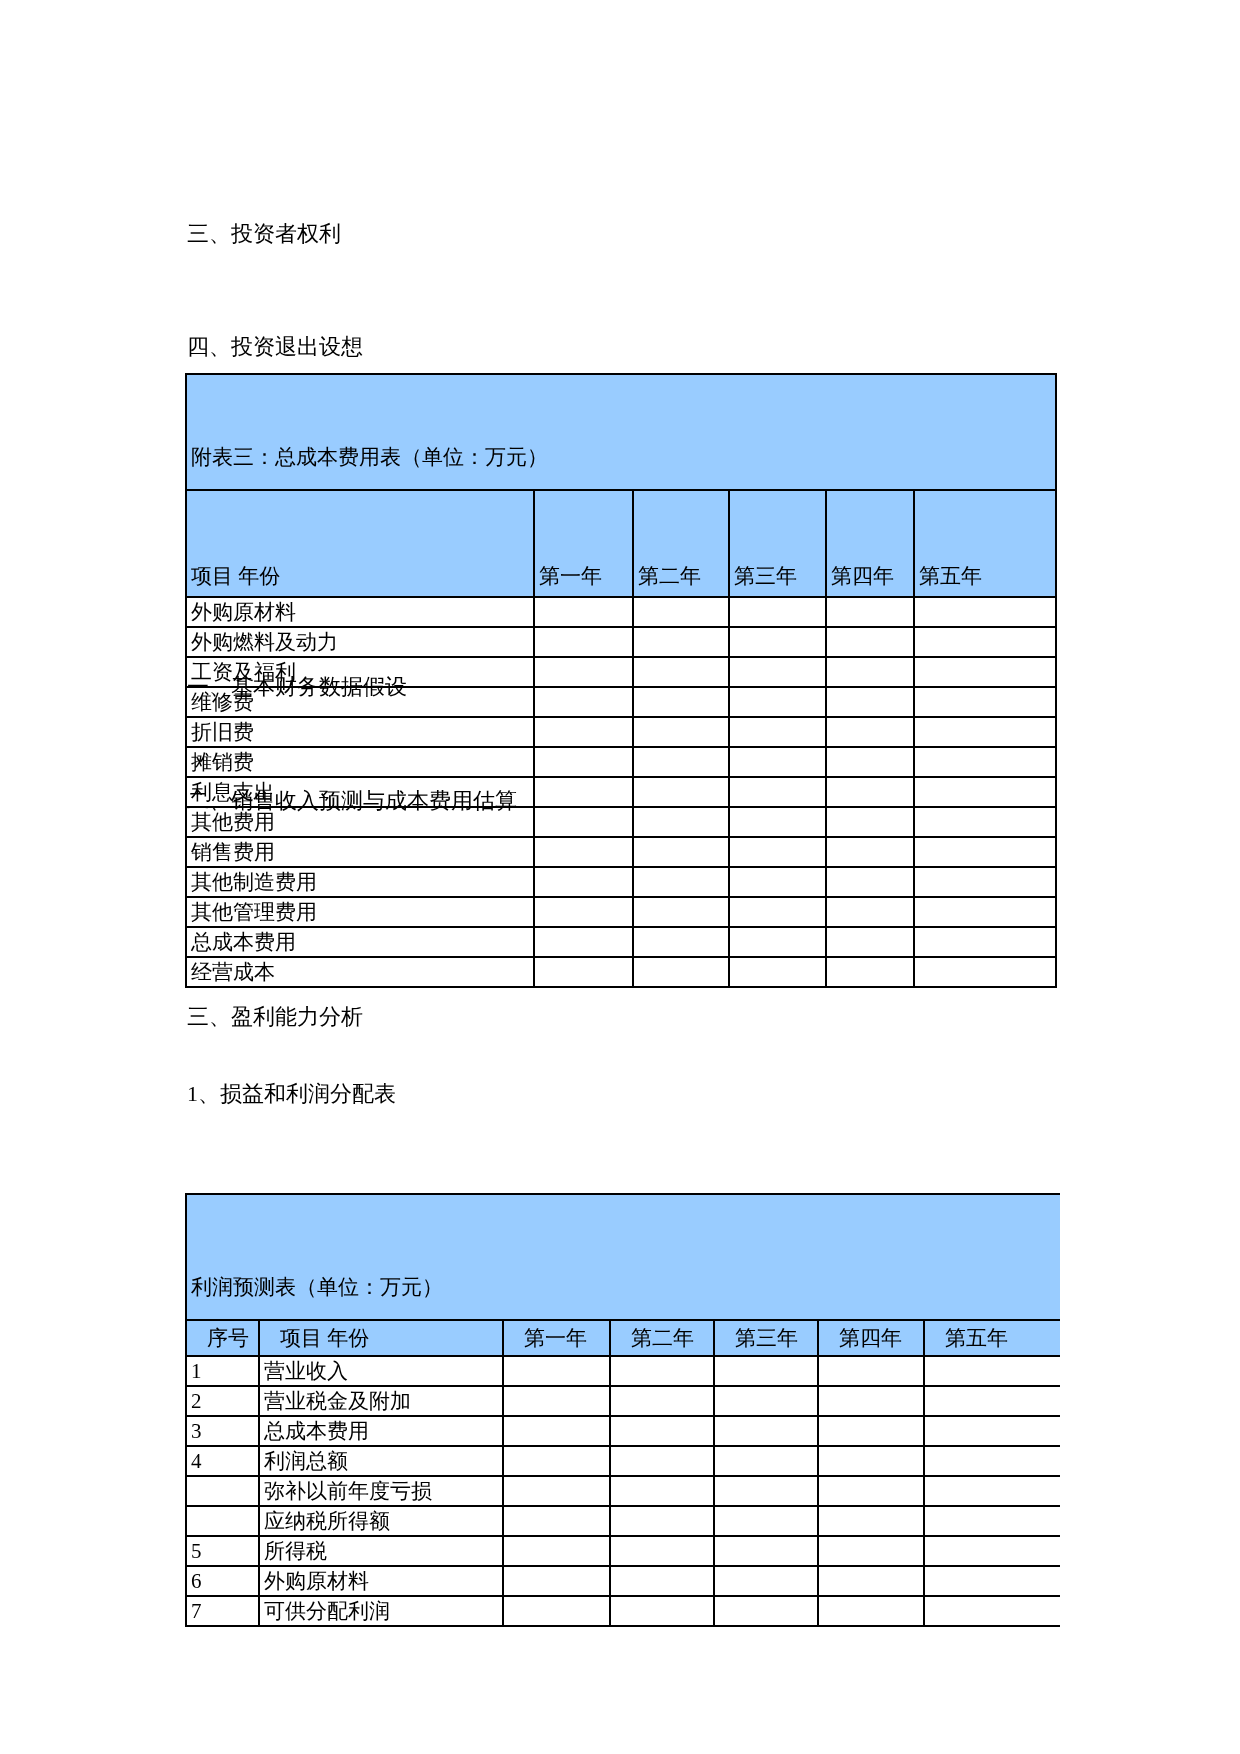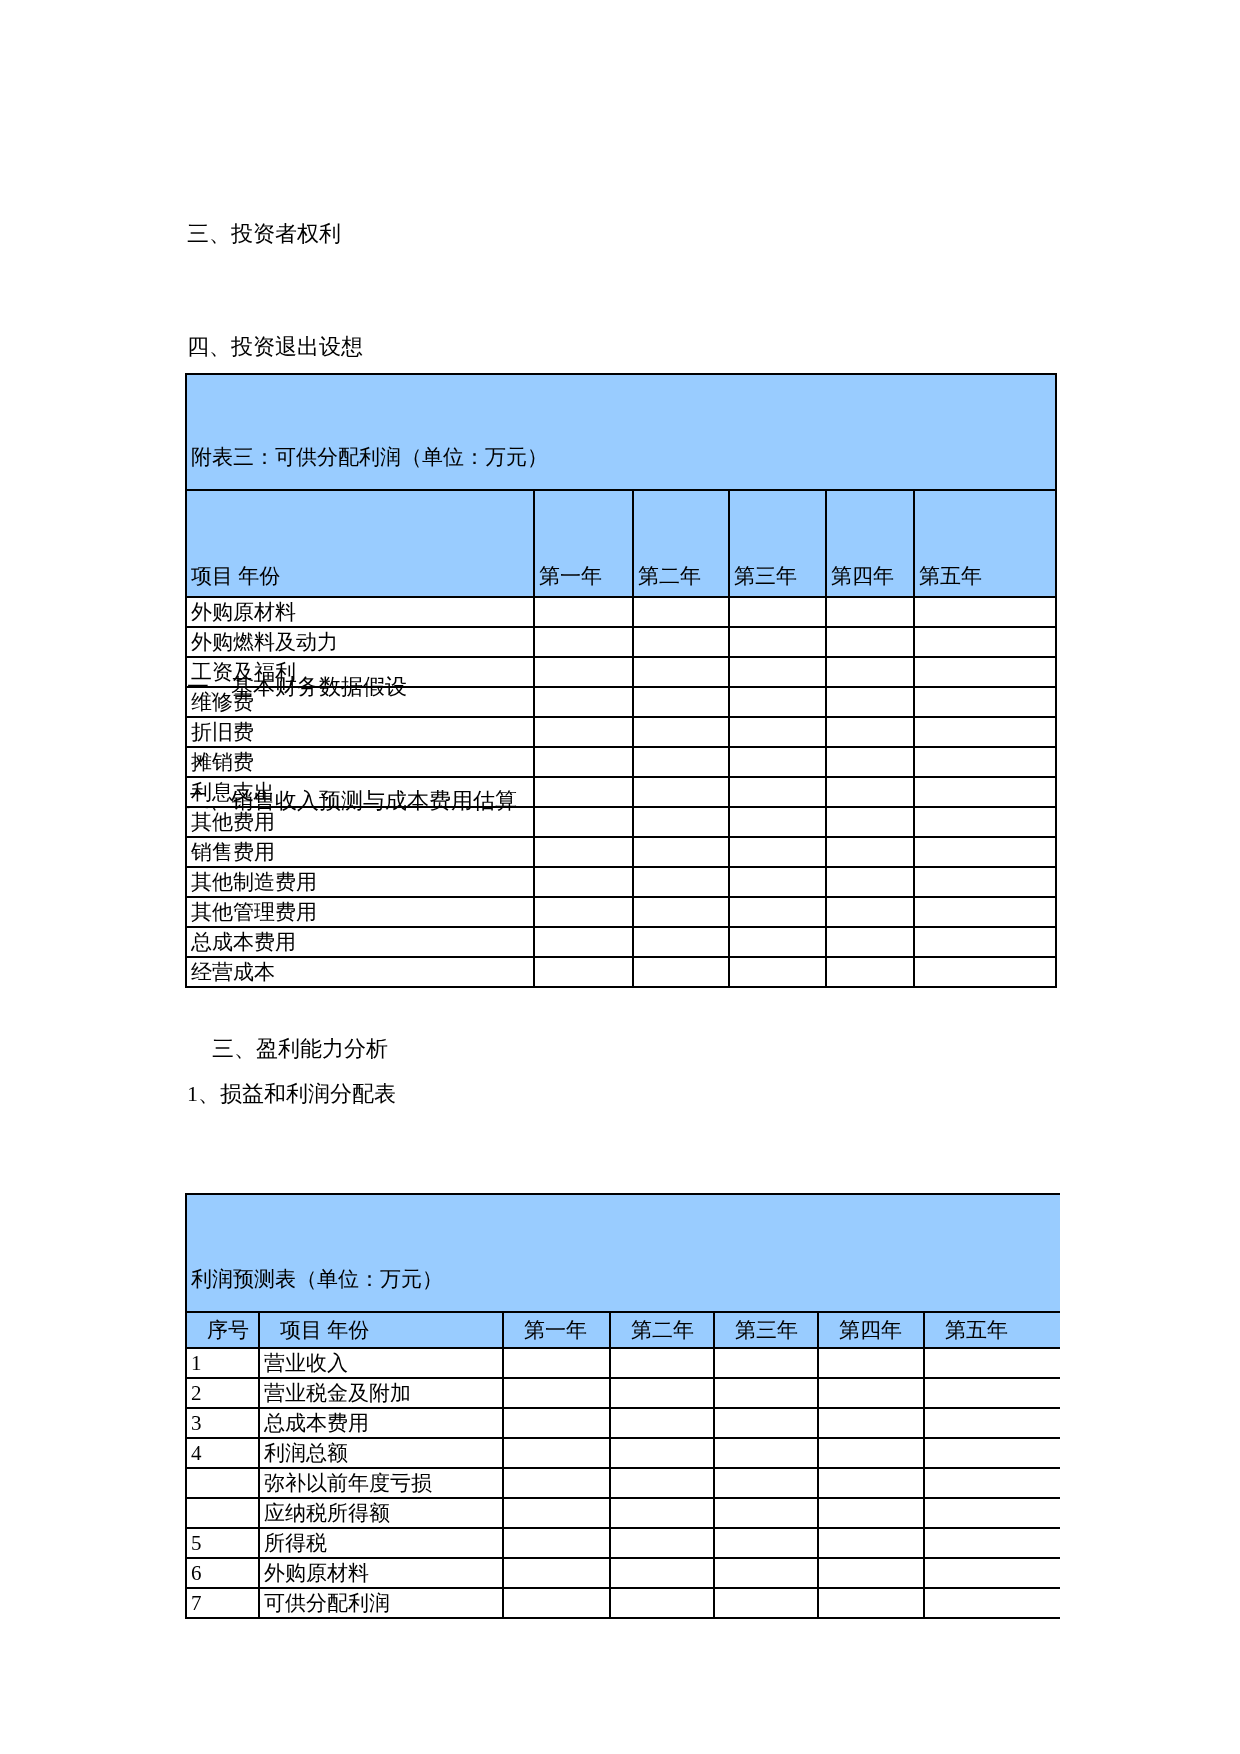--- a/index.html
+++ b/index.html
@@ -13,21 +13,21 @@
   }
   .headings{
     position:absolute;left:187px;top:139px;
     font-size:22px;line-height:37.8px;
     white-space:pre;
   }
   .sec-heading{
     position:absolute;left:187px;
     font-size:22px;line-height:26px;white-space:pre;
   }
-  .sec-heading.s1{top:1036px;margin-left:25px;}
+  .sec-heading.s1{top:1004px;}
   .sec-heading.s2{top:1081px;}
 
   table.tbl{
     position:absolute;
     border-collapse:collapse;
     table-layout:fixed;
     font-size:21px;
   }
   table.tbl td{
     border:2px solid #000000;
@@ -43,21 +43,21 @@
   .t1 tr.hdr td{
     height:99px;background:var(--hdr-bg);
     vertical-align:bottom;padding:0 0 6px 4px;
   }
   .t1 tbody td{height:26px;padding:0 0 0 4px;vertical-align:middle;}
 
   
   .t2{left:185px;top:1193px;width:880px;}
   .t2 .banner{
     height:98px;background:var(--hdr-bg);
-    vertical-align:bottom;padding:0 0 18px 4px;
+    vertical-align:bottom;padding:8px 0 18px 4px;
   }
   .t2 tr.hdr td{
     height:34px;background:var(--hdr-bg);
     vertical-align:middle;padding:0 0 0 20px;
   }
   .t2 tbody td{height:25.7px;padding:0 0 0 4px;vertical-align:middle;}
 </style>
 </head>
 <body>
 
@@ -76,21 +76,21 @@
     <colgroup>
       <col style="width:348px">
         <col style="width:99px">
         <col style="width:96px">
       <col style="width:97px">
         <col style="width:88px">
         <col style="width:142px">
     </colgroup>
     <thead>
       <tr>
-        <td class="banner" colspan="6">附表三：可供分配利润（单位：万元）</td>
+        <td class="banner" colspan="6">附表三：总成本费用表（单位：万元）</td>
       </tr>
       <tr class="hdr">
         <td>项目 年份</td>
         <td>第一年</td>
         <td>第二年</td>
         <td>第三年</td>
         <td>第四年</td>
         <td>第五年</td>
       </tr>
     </thead>

